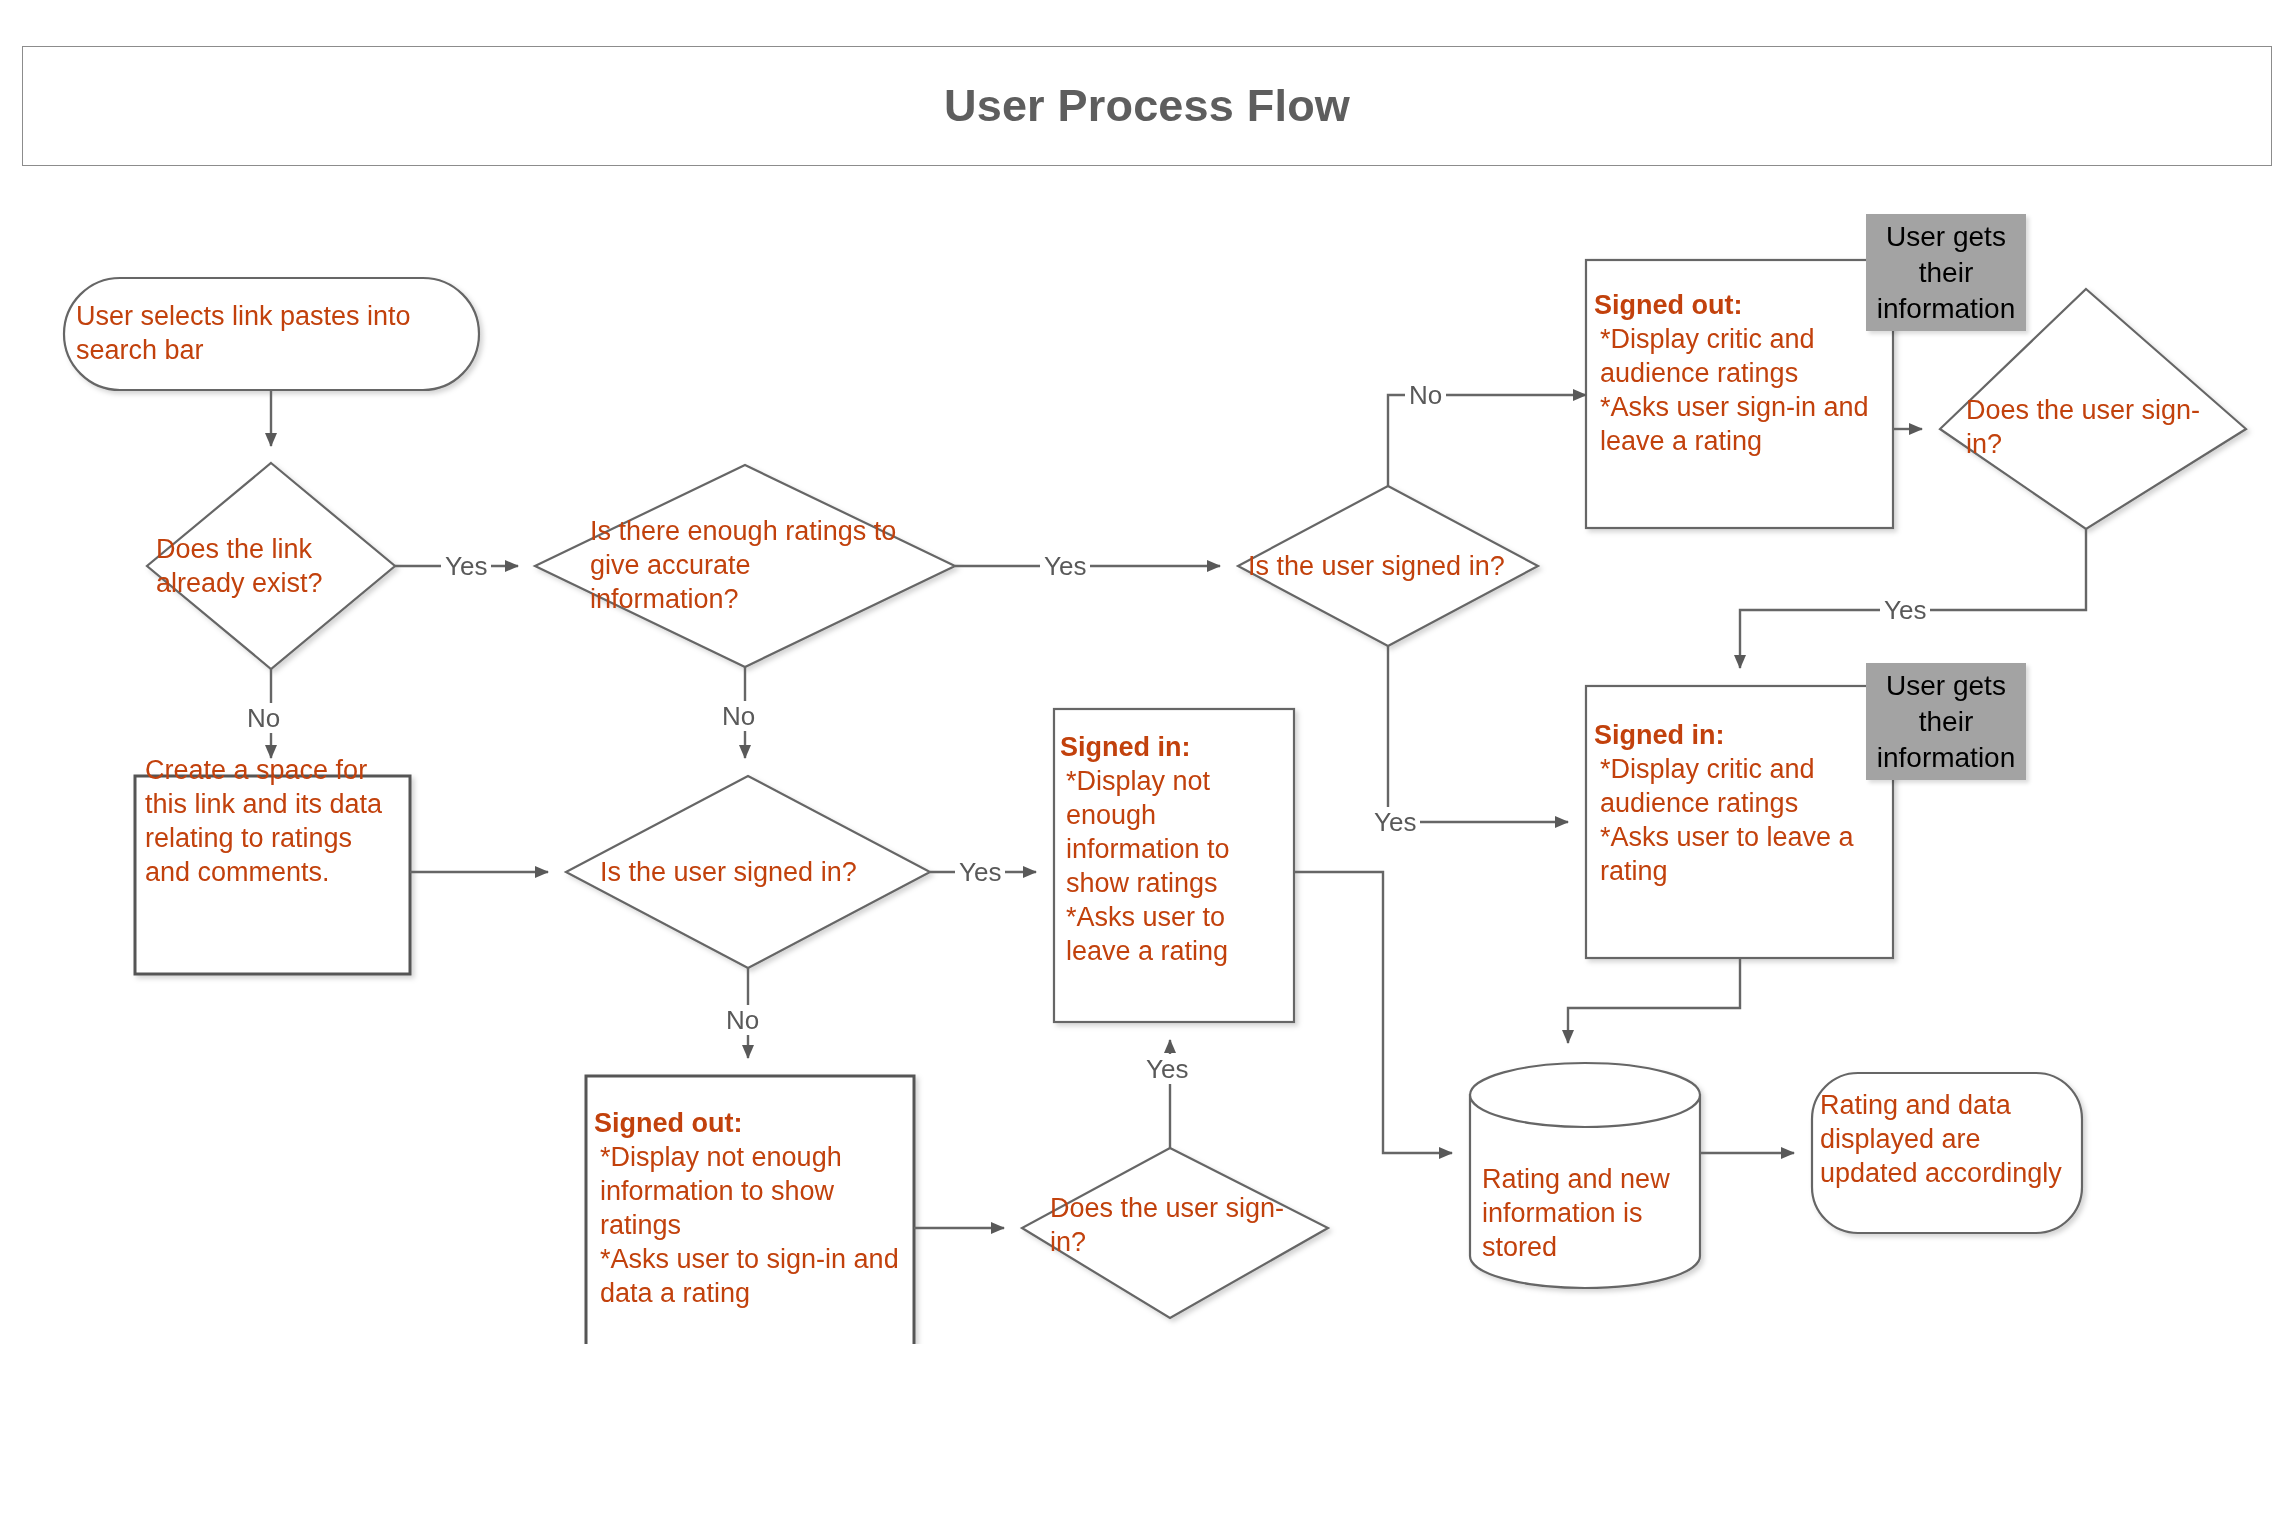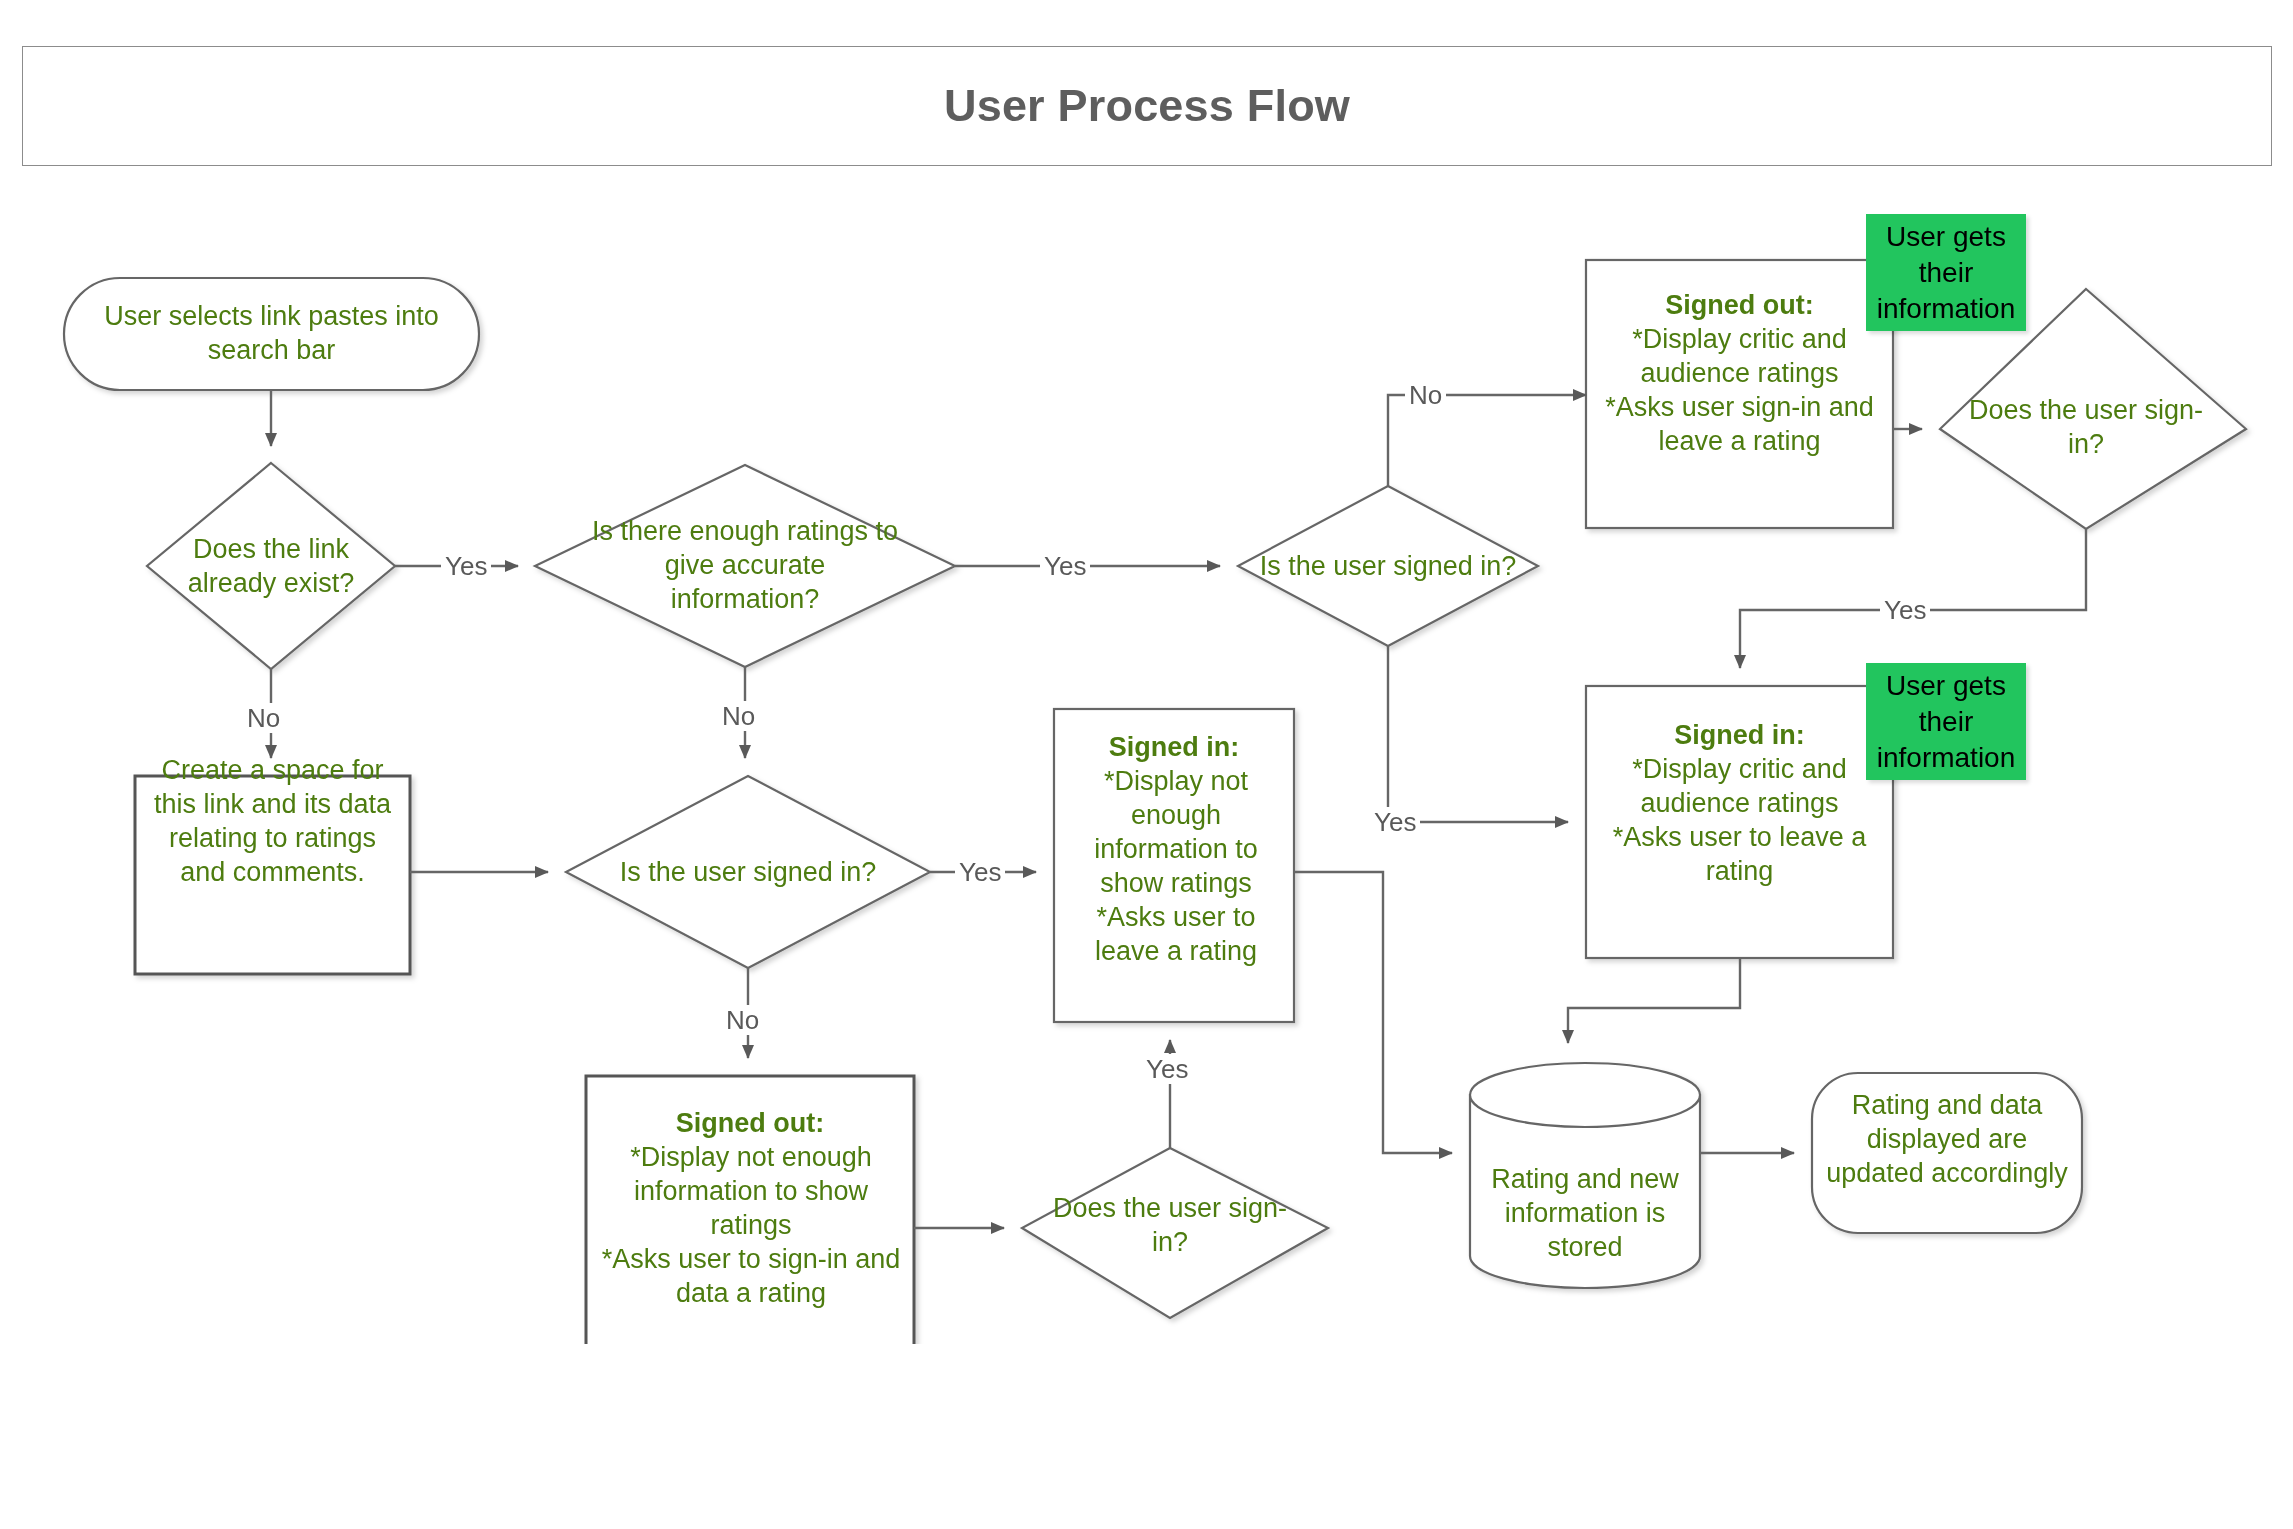--- a/index.html
+++ b/index.html
@@ -34,41 +34,41 @@
     stroke-width: 3;
   }
   .conn {
     fill: none;
     stroke: #666666;
     stroke-width: 2.4;
   }
   .arrowfill { fill: #595959; }
   .node-text {
     position: absolute;
-    color: #4d7c0f;
+    color: #c2410c;
     font-size: 27px;
     line-height: 34px;
-    text-align: center;
+    text-align: left;
     font-family: "Liberation Sans", sans-serif;
     box-sizing: border-box;
     pointer-events: none;
   }
   .edge-label {
     position: absolute;
     color: #595959;
     font-size: 26px;
     line-height: 30px;
     font-family: "Liberation Sans", sans-serif;
     background: #ffffff;
     padding: 0 4px;
     white-space: nowrap;
   }
   .sticky {
     position: absolute;
-    background: #22c55e;
+    background: #a3a3a3;
     color: #000000;
     font-size: 28px;
     line-height: 36px;
     text-align: center;
     font-family: "Liberation Sans", sans-serif;
     box-shadow: 3px 3px 4px rgba(0,0,0,0.14);
     display: flex;
     align-items: center;
     justify-content: center;
     box-sizing: border-box;

